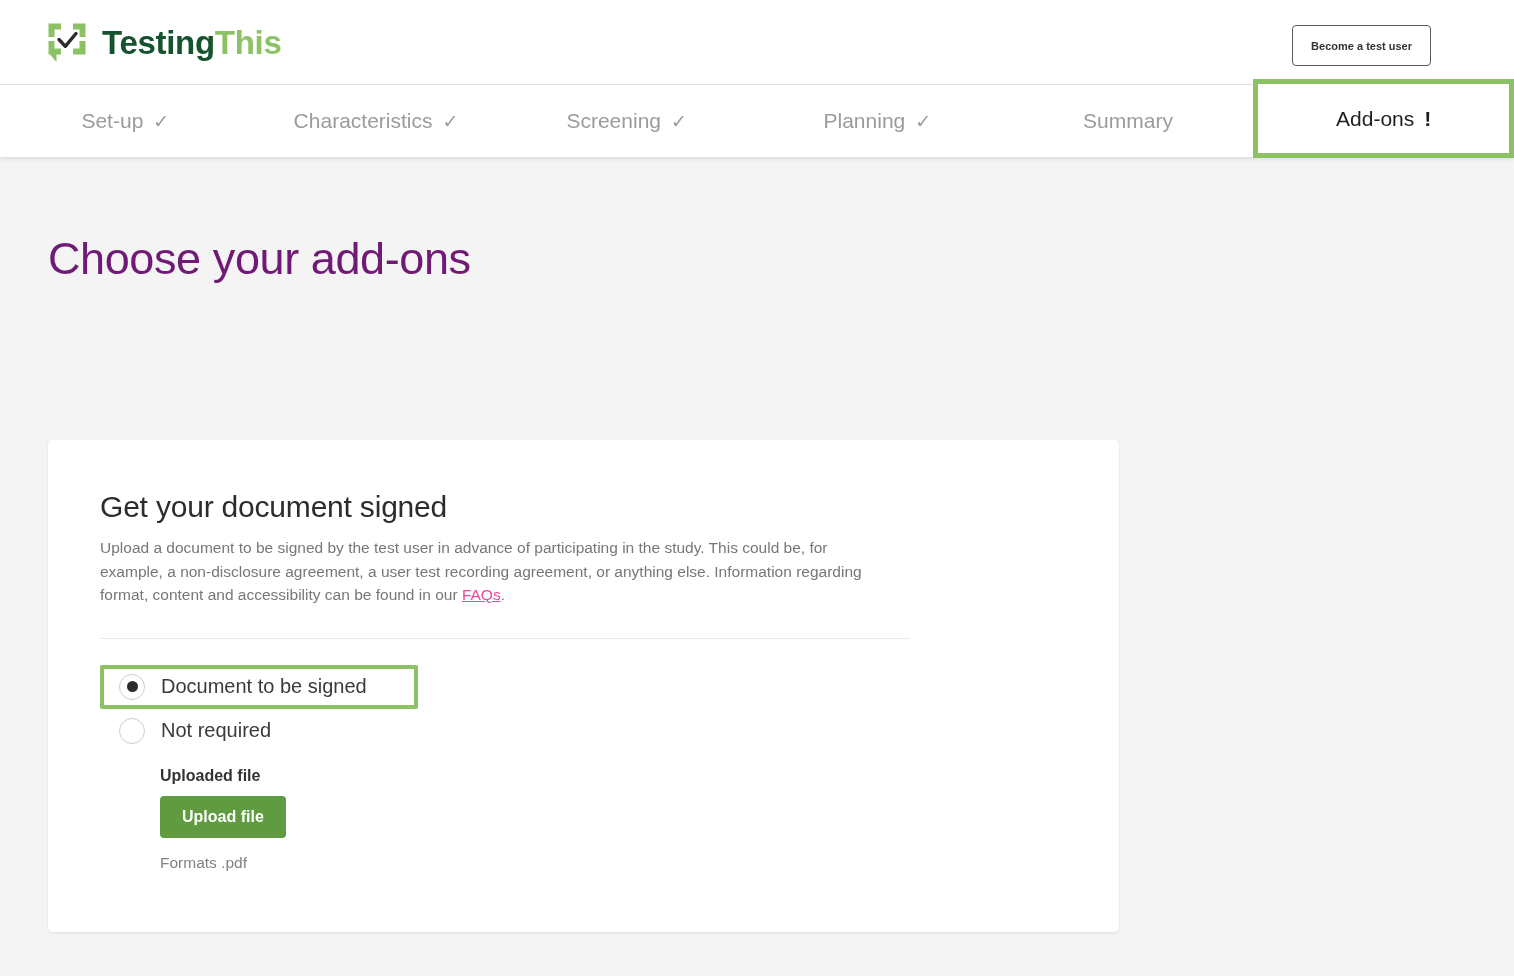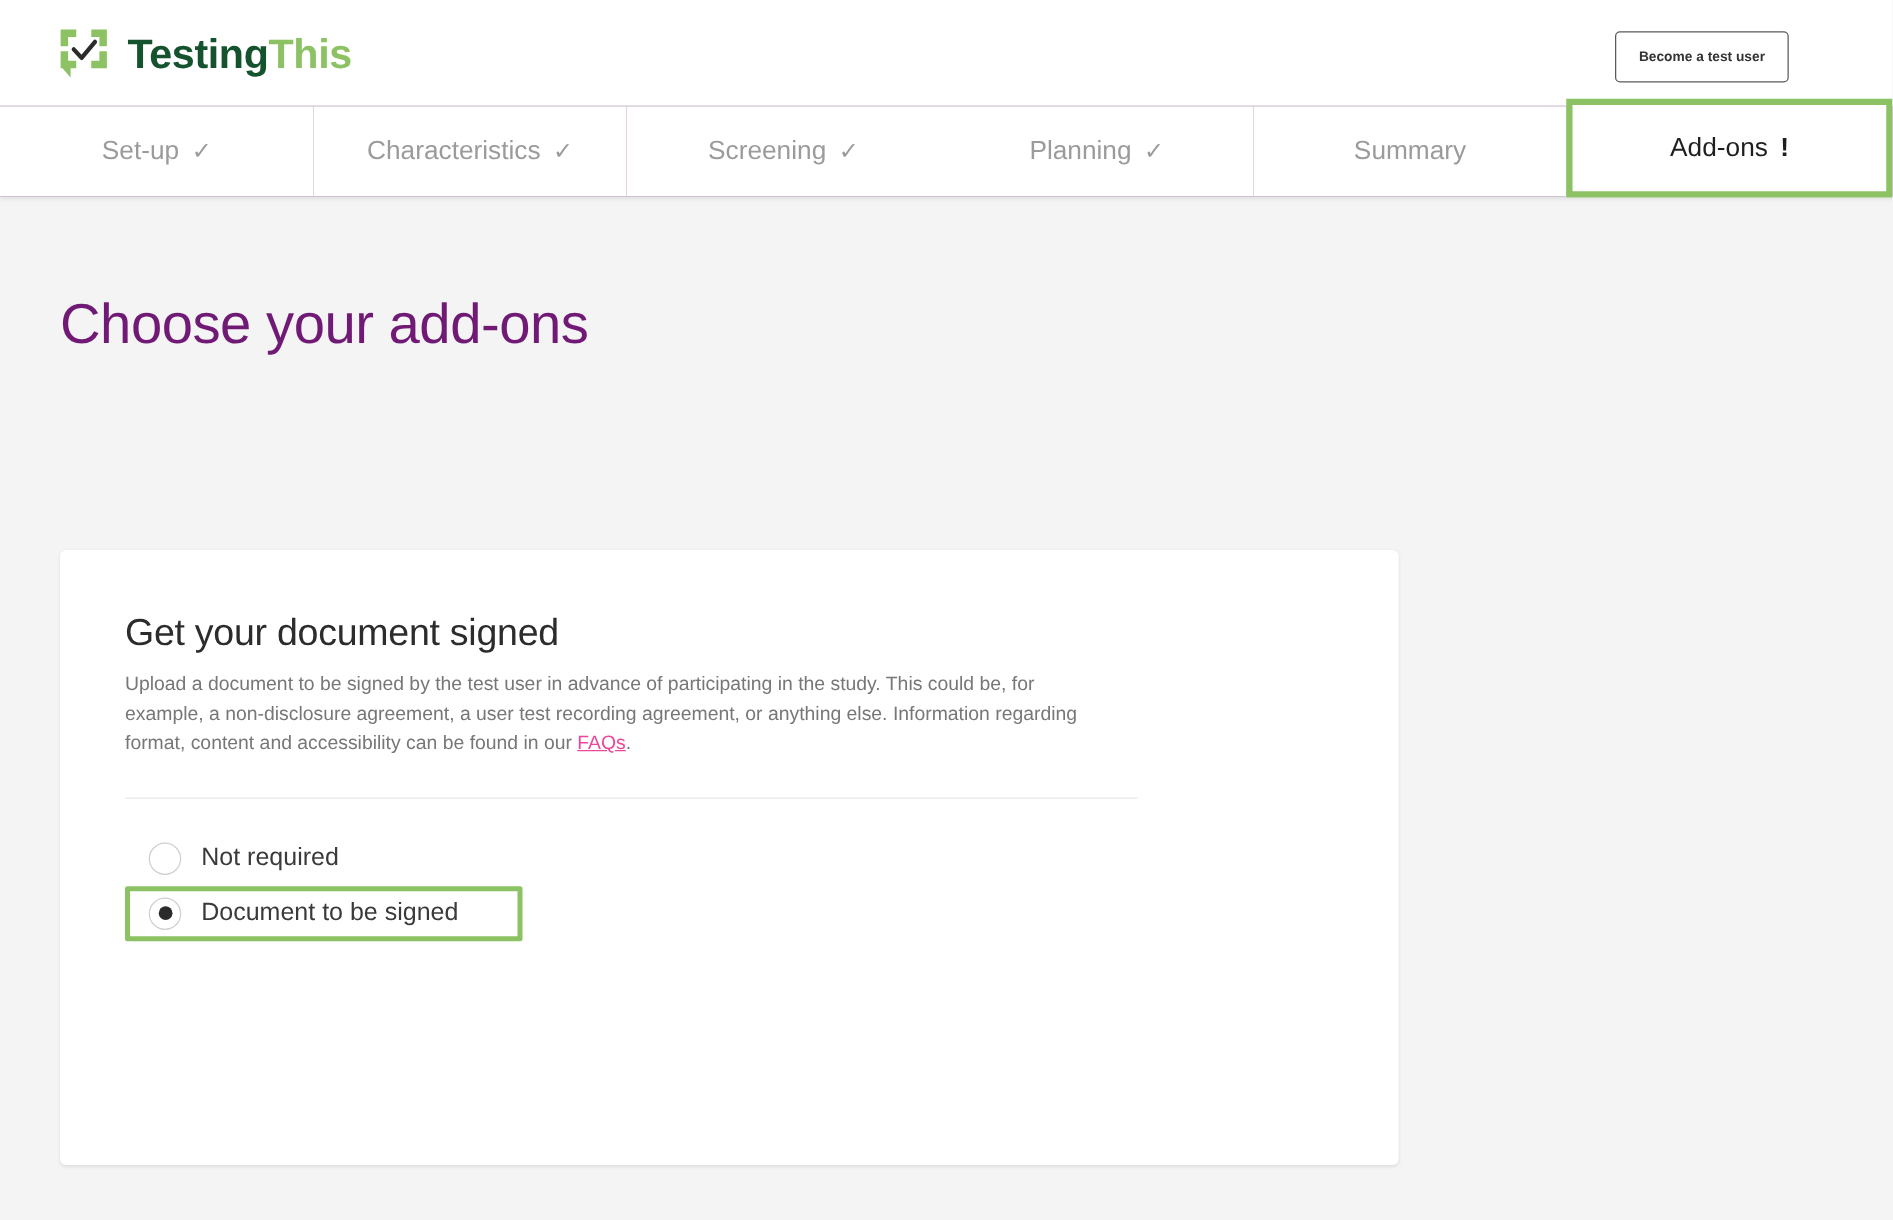--- a/index.html
+++ b/index.html
@@ -297,27 +297,32 @@
 
   <div class="card">
     <div class="card-inner">
       <h2 class="card-title">Get your document signed</h2>
 
       <p class="card-desc"><span>Upload a document to be signed by the test user in advance of participating in the study. This could be, for example, a non-disclosure agreement, a user test recording agreement, or anything else. Information regarding format, content and accessibility can be found in our </span><a href="#">FAQs</a><span>.</span></p>
 
       <div class="divider"></div>
 
       <div class="radio-list">
+        <label class="radio-row highlight">
+          <span class="radio-dot checked"></span>
+          <span class="radio-label">Document to be signed</span>
+        </label>
+
         <label class="radio-row">
           <span class="radio-dot"></span>
           <span class="radio-label">Not required</span>
         </label>
-
-        <label class="radio-row highlight">
-          <span class="radio-dot checked"></span>
-          <span class="radio-label">Document to be signed</span>
-        </label>
       </div>
 
+      <div class="upload-block">
+        <div class="upload-heading">Uploaded file</div>
+        <button class="upload-btn">Upload file</button>
+        <div class="formats">Formats .pdf</div>
+      </div>
     </div>
   </div>
 
 </div>
 
 </body></html>

